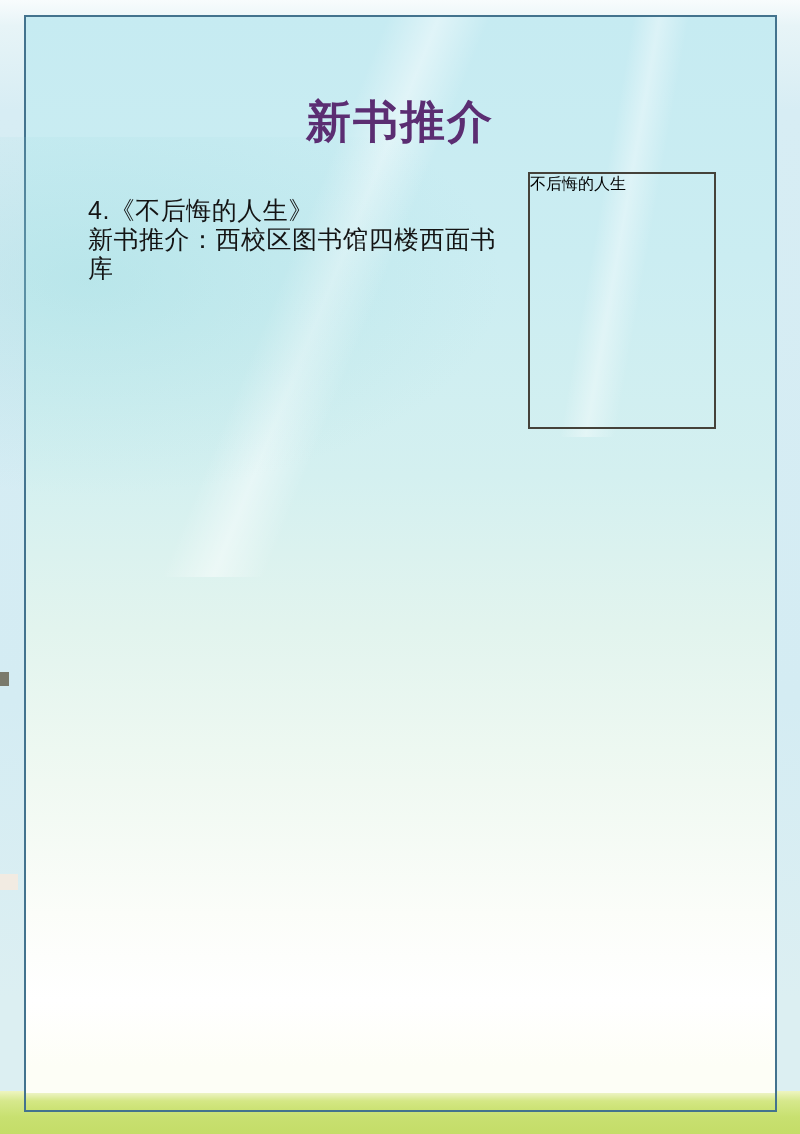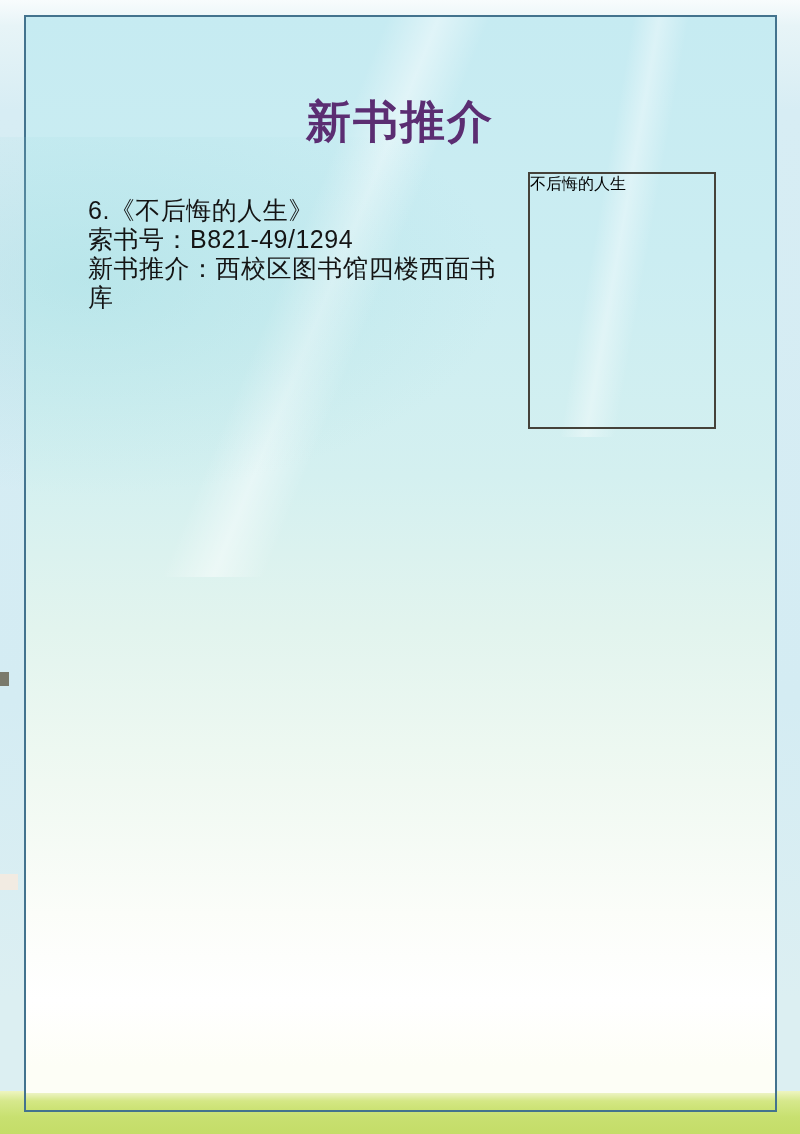--- a/index.html
+++ b/index.html
@@ -117,22 +117,21 @@
   <div class="frame">
     <div class="streak1"></div>
     <div class="streak2"></div>
     <div class="teal-wash"></div>
     <div class="inner-grass"></div>
   </div>
 
   <div class="title">新书推介</div>
 
   <div class="book-info">
-    <div>6.《不后悔的人生》</div>
-    <div>索书号：B821-49/1294</div>
+    <div>4.《不后悔的人生》</div>
     <div>新书推介：西校区图书馆四楼西面书库</div>
   </div>
 
   <div class="photo">
     <div class="edge"></div>
     <div class="book">
       <div class="cover-title">不后悔的人生</div>
       <div class="blurline bl1"></div>
       <div class="blurline bl2"></div>
       <div class="blurline bl3"></div>

